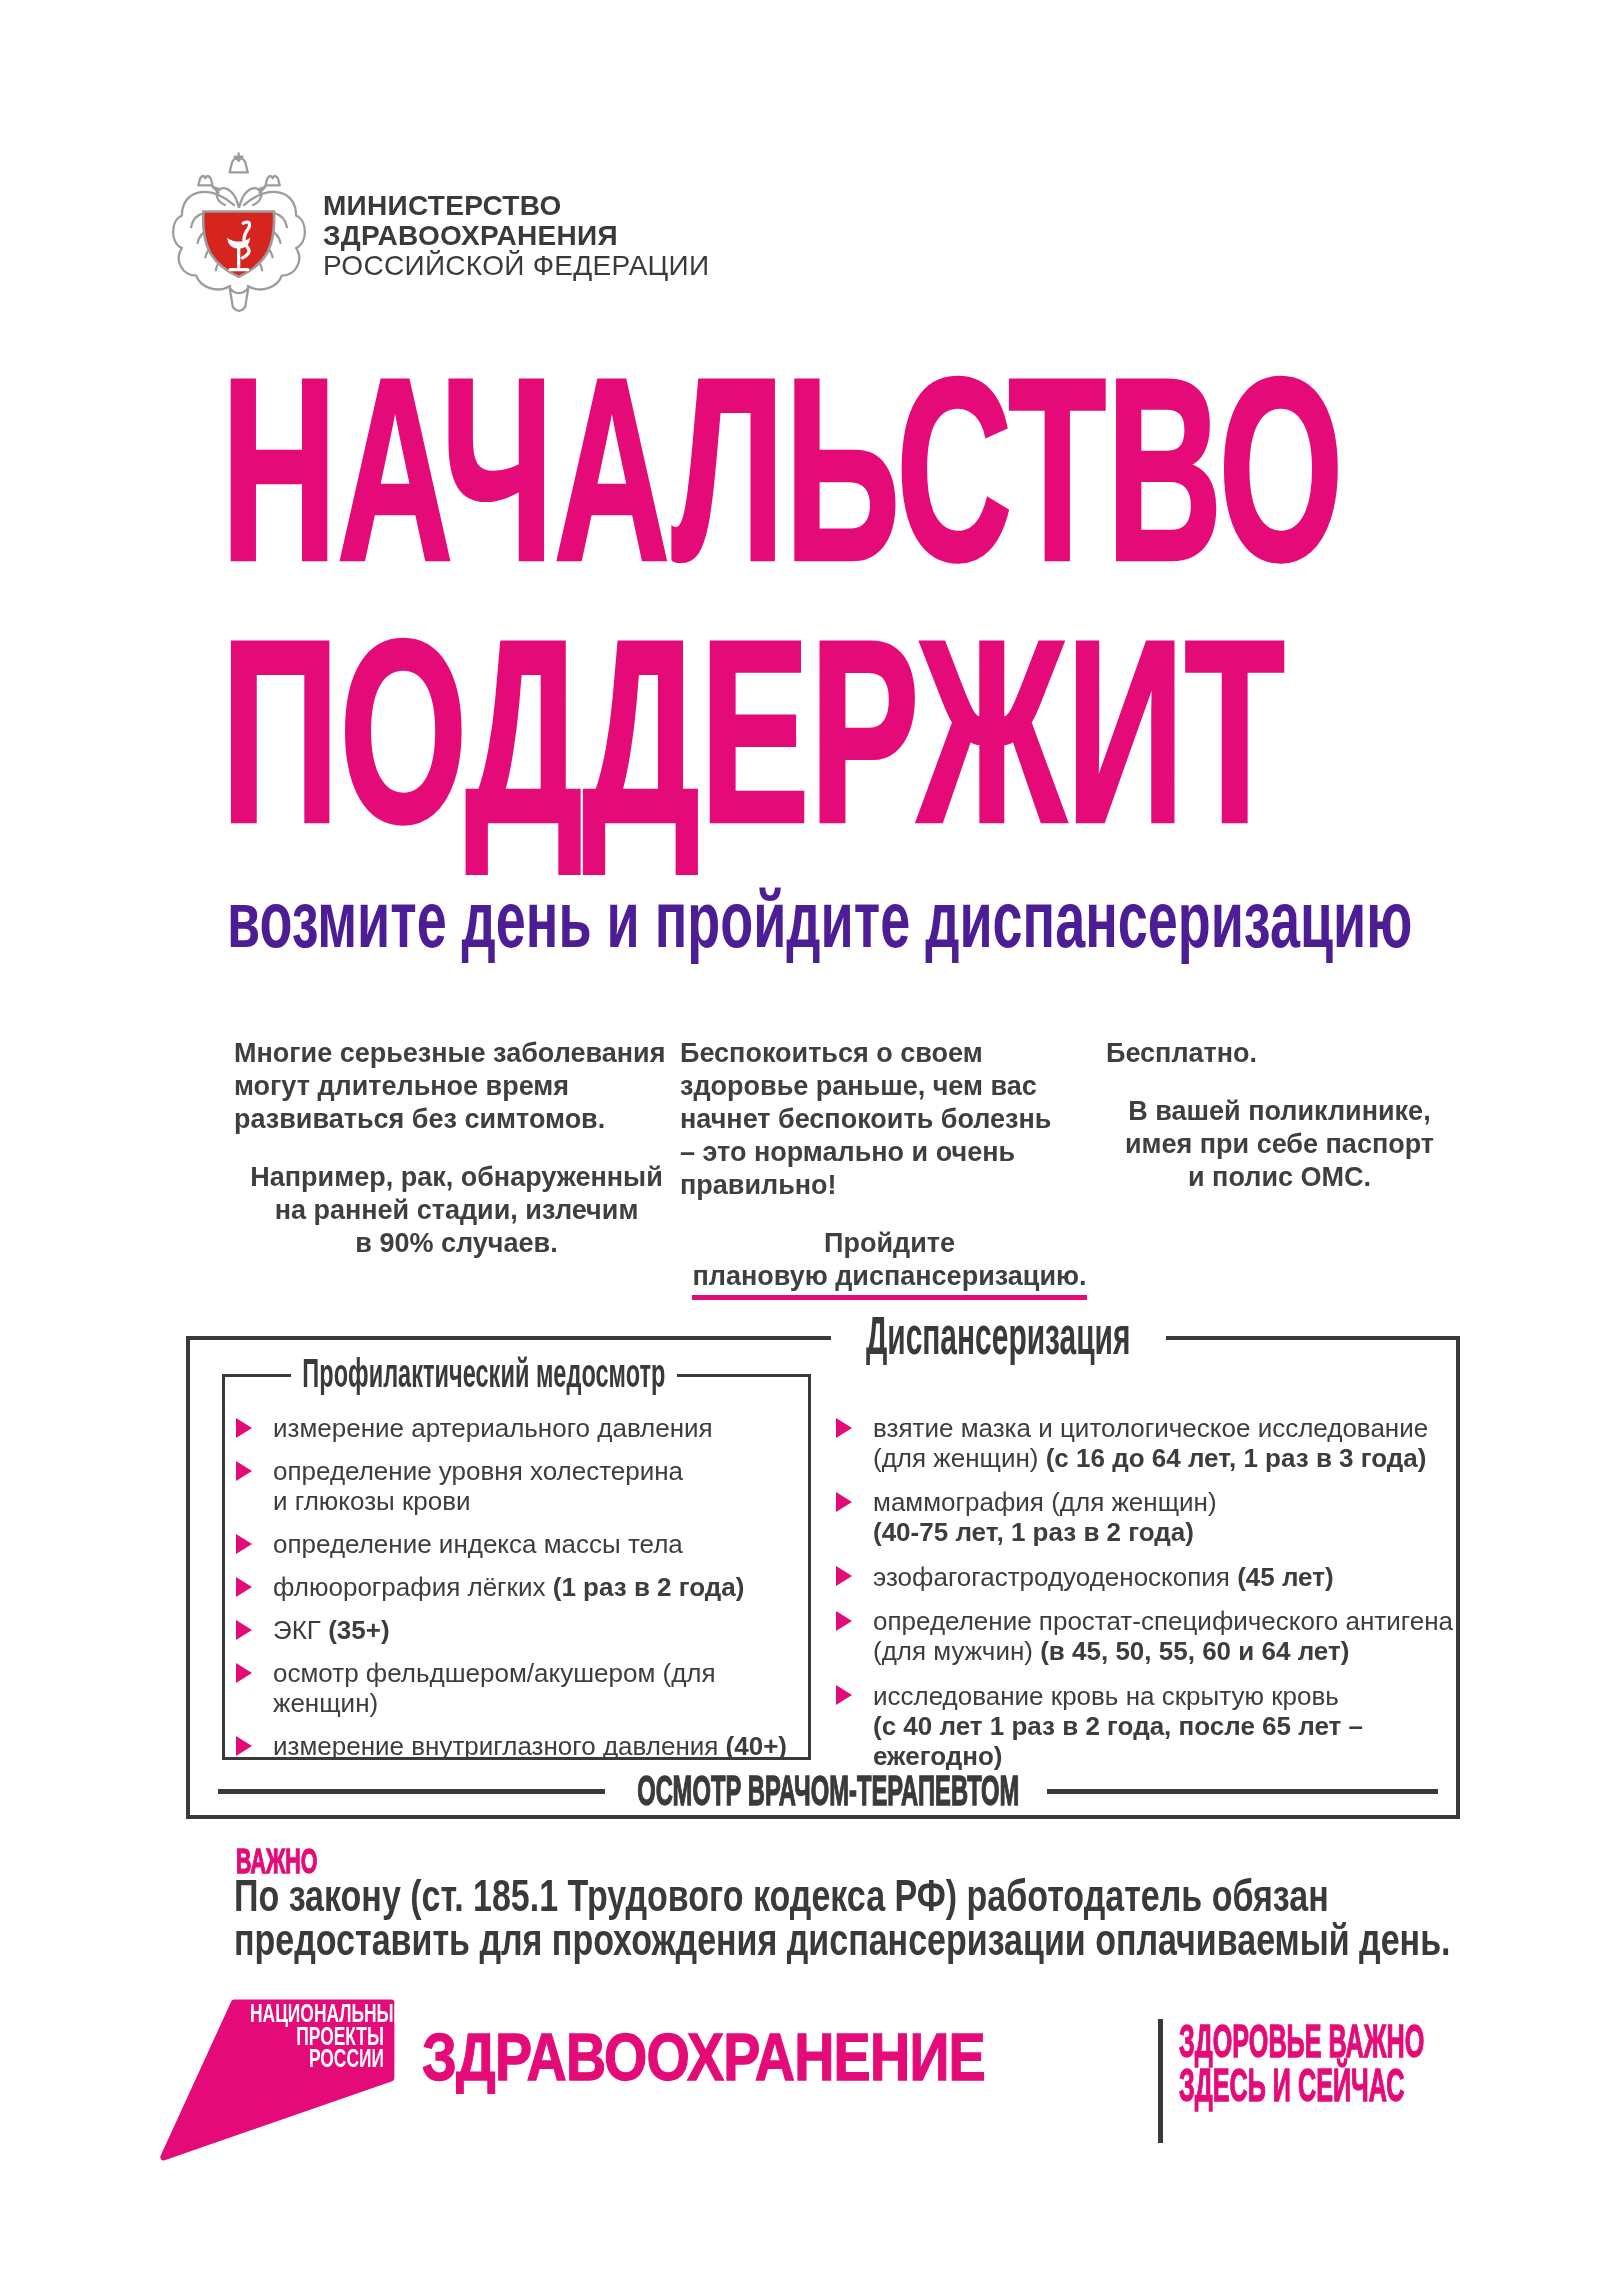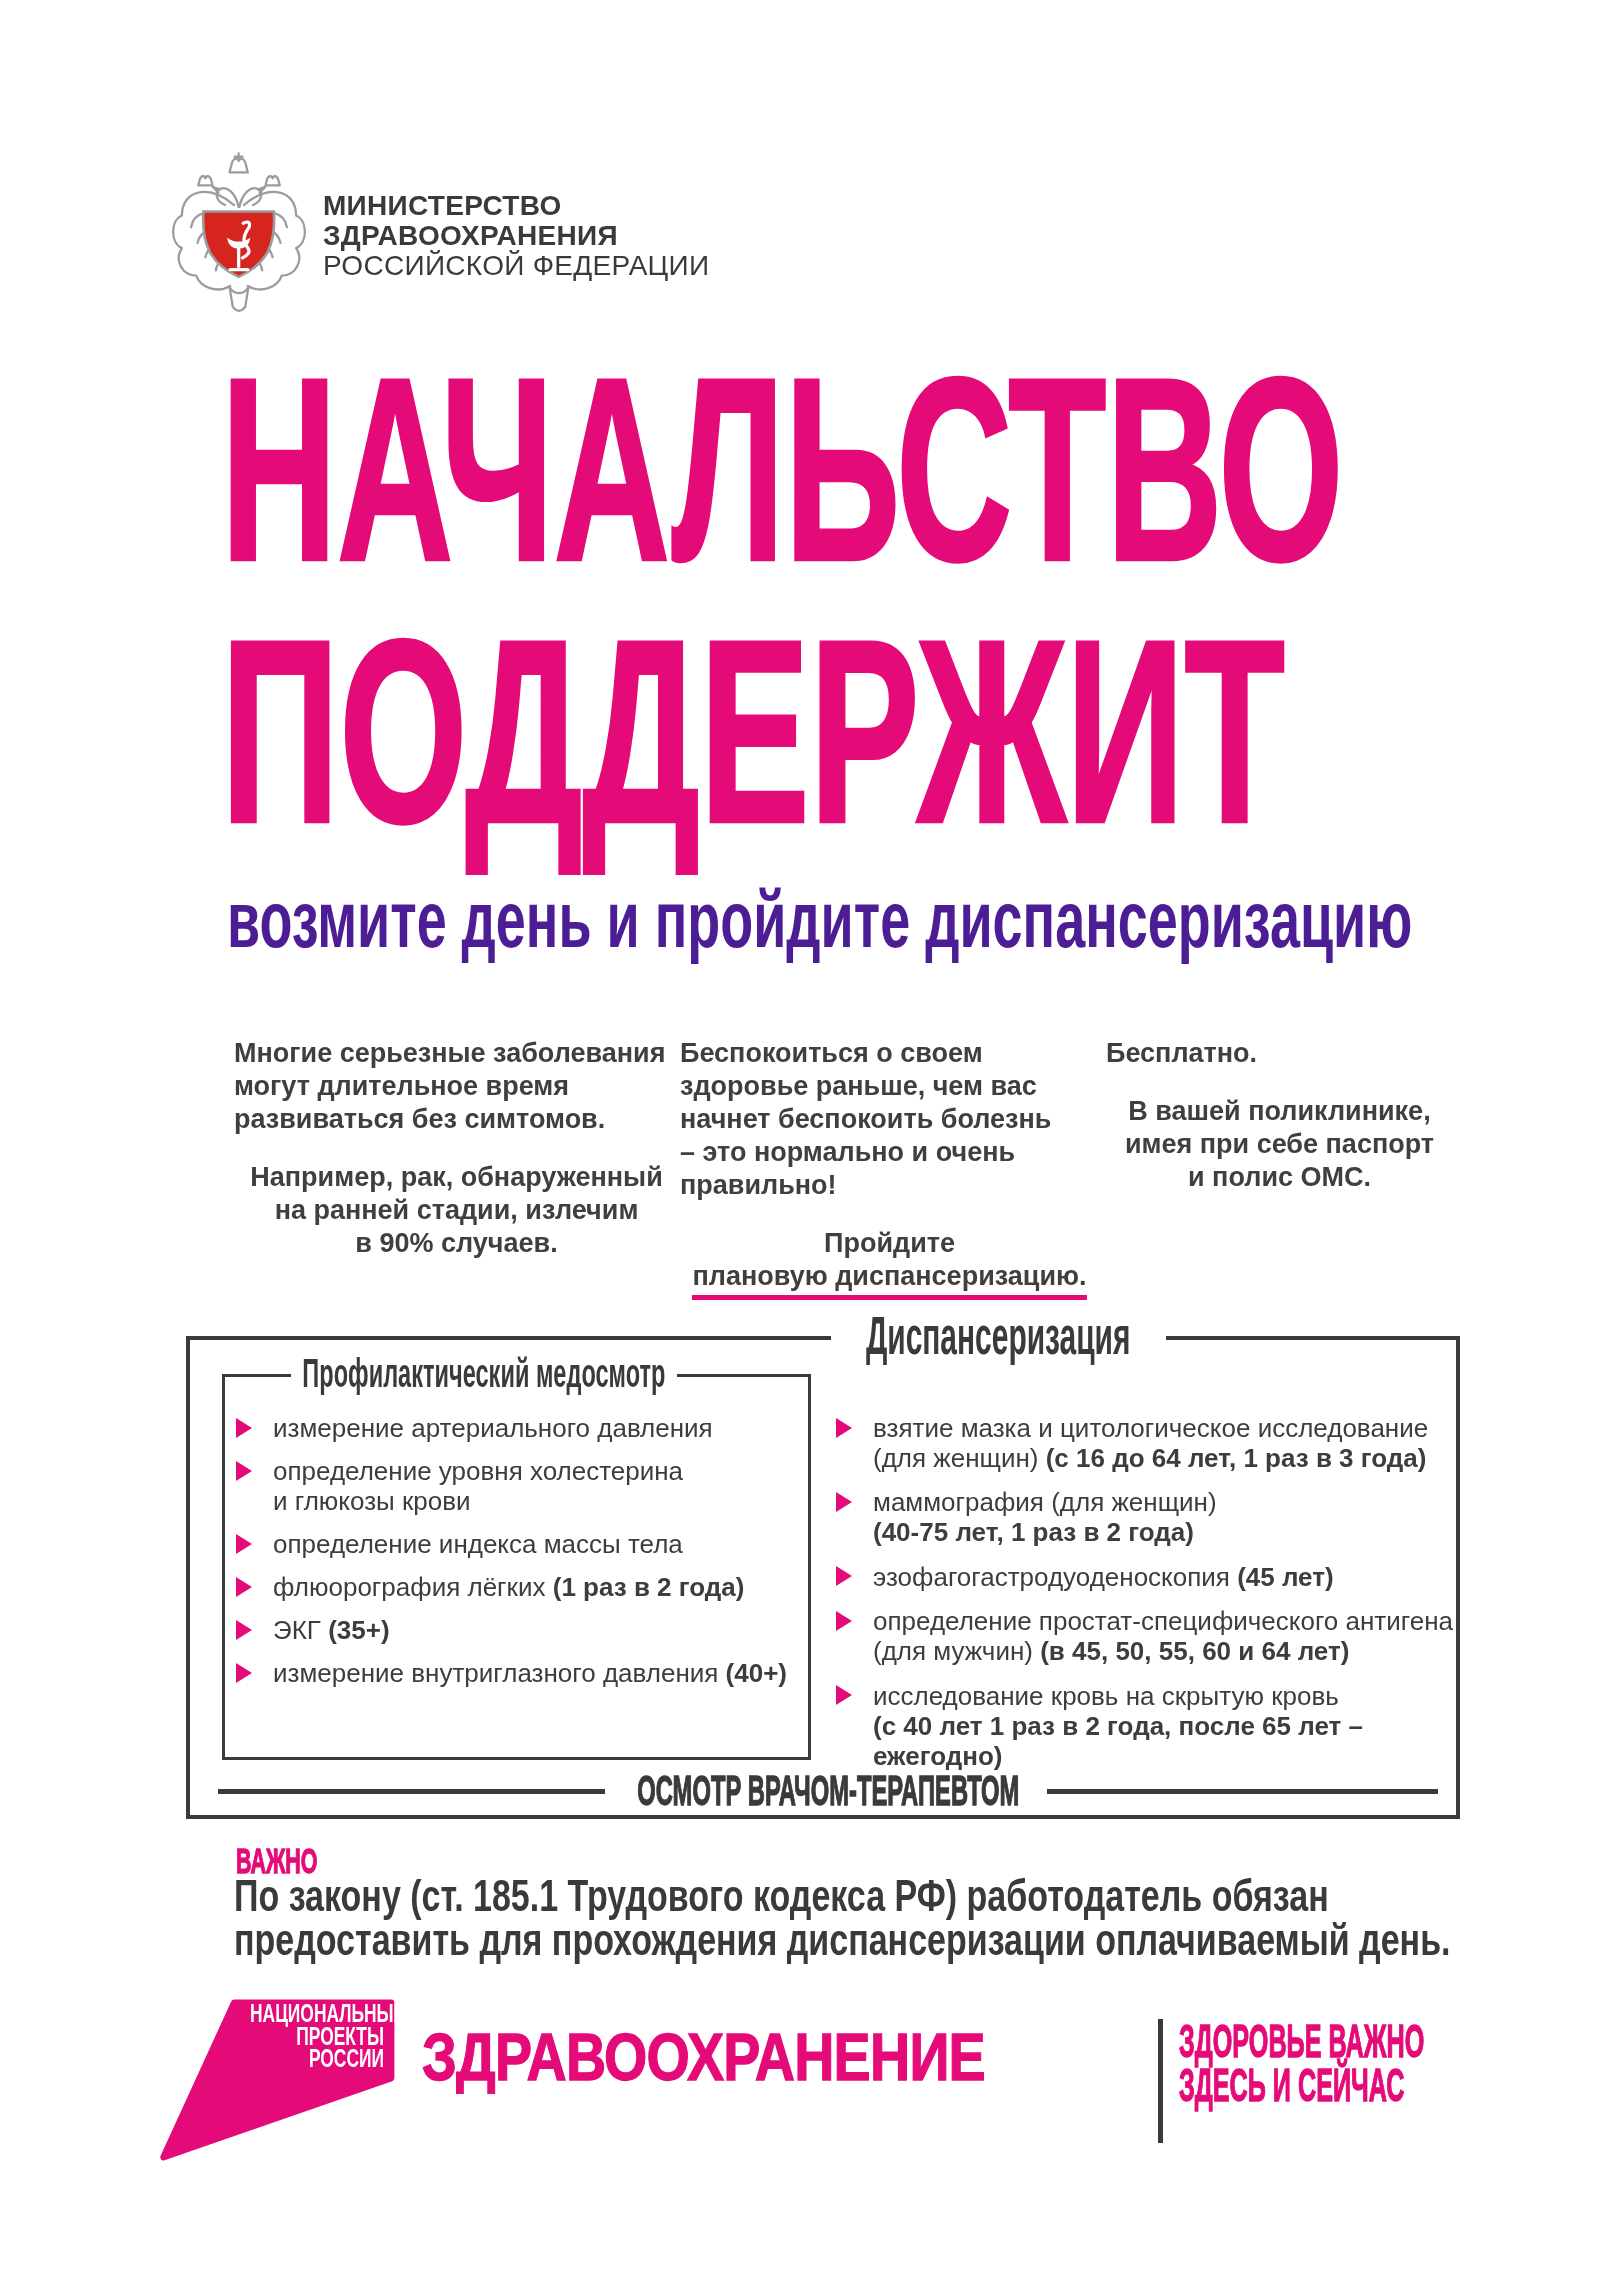--- a/index.html
+++ b/index.html
@@ -152,20 +152,24 @@
       <div class="item">
         <span class="tri"></span>
         <span class="txt"><span>флюорография лёгких </span><span class="b">(1 раз в 2 года)</span></span>
       </div>
 
       <div class="item">
         <span class="tri"></span>
         <span class="txt"><span>ЭКГ </span><span class="b">(35+)</span></span>
       </div>
 
+      <div class="item">
+        <span class="tri"></span>
+        <span class="txt"><span>осмотр фельдшером/акушером (для женщин)</span></span>
+      </div>
 
       <div class="item">
         <span class="tri"></span>
         <span class="txt"><span>измерение внутриглазного давления </span><span class="b">(40+)</span></span>
       </div>
     </div>
 
   <div class="abs list" style="left:836px;top:1413px;width:621px;gap:14.4px">
 
       <div class="item">

